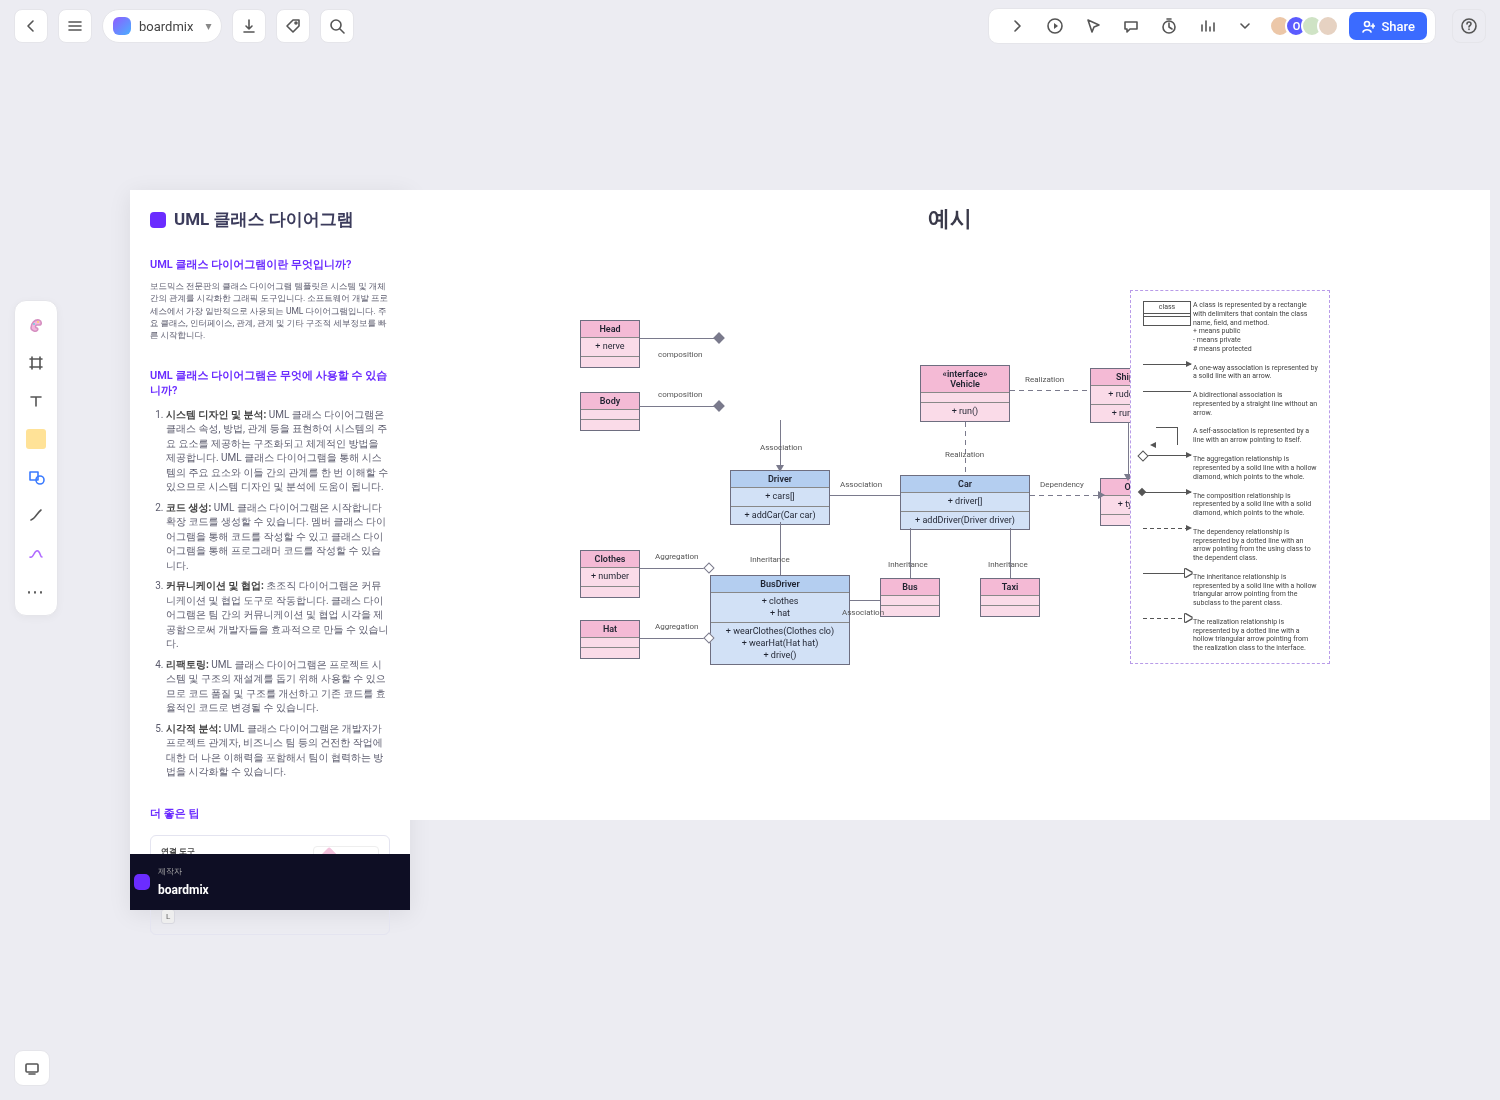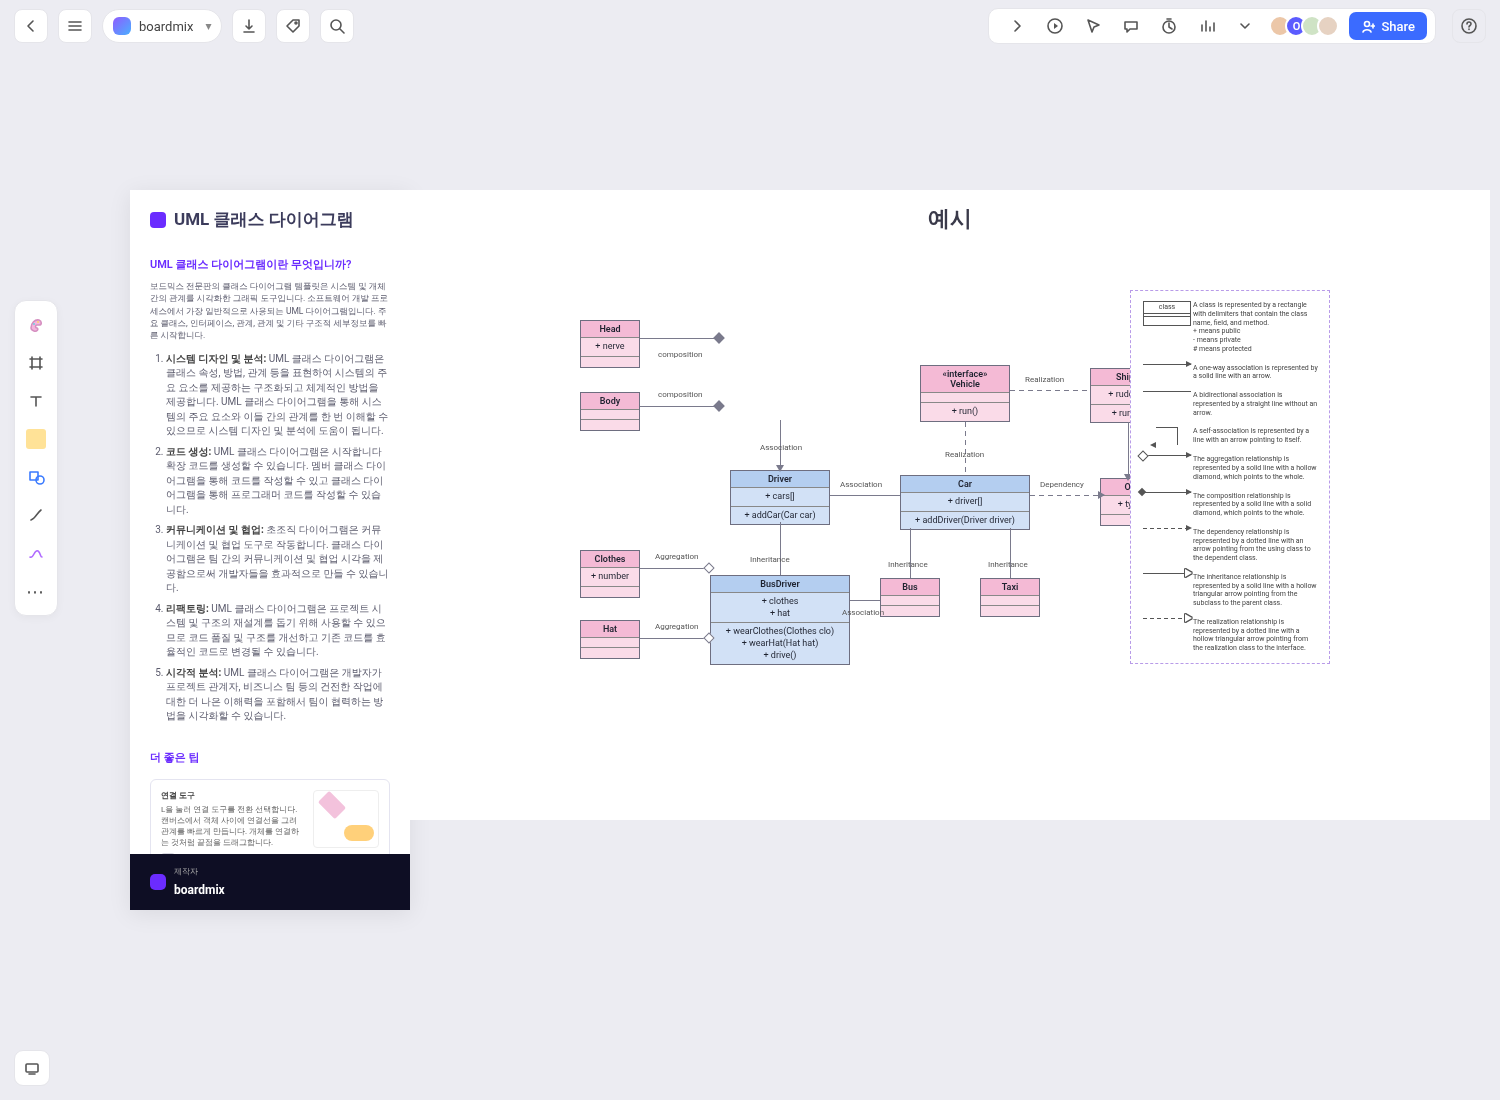--- a/index.html
+++ b/index.html
@@ -59,21 +59,21 @@
   .info-panel ol{margin:10px 0 0 0;padding-left:16px;font-size:10px;color:#5c5c6e;line-height:1.45}
   .info-panel ol li{margin-bottom:6px}
   .info-panel ol li b{color:#444}
   .tip-box{margin-top:14px;border:1px solid #e4e4f0;border-radius:6px;padding:10px;display:flex;gap:8px}
   .tip-box .txt{font-size:8px;line-height:1.4;color:#666}
   .tip-box .txt .t{font-weight:700;color:#444;margin-bottom:3px}
   .tip-box .thumb{width:66px;height:58px;background:linear-gradient(#fff,#fff);border:1px solid #eee;border-radius:4px;position:relative;flex-shrink:0}
   .tip-box .thumb::before{content:'';position:absolute;left:6px;top:6px;width:24px;height:16px;background:#f3c2dc;border-radius:2px;transform:rotate(45deg)}
   .tip-box .thumb::after{content:'';position:absolute;right:4px;bottom:6px;width:30px;height:16px;background:#ffd07a;border-radius:8px}
   .tip-key{display:inline-block;background:#eee;border:1px solid #d8d8e0;border-radius:3px;padding:1px 4px;font-size:8px;margin-top:4px}
-  .info-footer{position:absolute;bottom:0;left:0;right:0;background:#0e0e24;color:#fff;padding:12px 20px;display:flex;align-items:center;gap:8px}
+  .info-footer{position:absolute;bottom:0;left:0;right:0;background:#0e0e24;color:#fff;padding:12px 4px;display:flex;align-items:center;gap:8px}
   .info-footer .logo{width:16px;height:16px;border-radius:5px;background:#6b2cff}
   .info-footer .label{font-size:8px;color:#aaa;display:block;margin-bottom:2px}
   .info-footer .brand{font-size:12px;font-weight:700}
 
   
   .diagram-surface{position:absolute;left:280px;top:0;right:-100px;height:630px;background:#fff;}
   .diagram-title{position:absolute;top:14px;left:0;right:0;text-align:center;font-size:22px;font-weight:600;color:#3a3a4a}
 
   
   .cls{position:absolute;border:1px solid #6e6e80;font-size:9px;text-align:center}
@@ -125,20 +125,21 @@
     <div class="info-panel">
       <div class="body">
         <div class="info-title">
           <span class="bullet"></span>
           <span>UML 클래스 다이어그램</span>
         </div>
 
         <div class="info-sub">UML 클래스 다이어그램이란 무엇입니까?</div>
         <div class="info-p">보드믹스 전문판의 클래스 다이어그램 템플릿은 시스템 및 개체 간의 관계를 시각화한 그래픽 도구입니다. 소프트웨어 개발 프로세스에서 가장 일반적으로 사용되는 UML 다이어그램입니다. 주요 클래스, 인터페이스, 관계, 관계 및 기타 구조적 세부정보를 빠른 시작합니다.</div>
 
+        <div class="info-sub">UML 클래스 다이어그램은 무엇에 사용할 수 있습니까?</div>
         <ol>
           <li><b>시스템 디자인 및 분석:</b> <span>UML 클래스 다이어그램은 클래스 속성, 방법, 관계 등을 표현하여 시스템의 주요 요소를 제공하는 구조화되고 체계적인 방법을 제공합니다. UML 클래스 다이어그램을 통해 시스템의 주요 요소와 이들 간의 관계를 한 번 이해할 수 있으므로 시스템 디자인 및 분석에 도움이 됩니다.</span></li>
           <li><b>코드 생성:</b> <span>UML 클래스 다이어그램은 시작합니다 확장 코드를 생성할 수 있습니다. 멤버 클래스 다이어그램을 통해 코드를 작성할 수 있고 클래스 다이어그램을 통해 프로그래머 코드를 작성할 수 있습니다.</span></li>
           <li><b>커뮤니케이션 및 협업:</b> <span>초조직 다이어그램은 커뮤니케이션 및 협업 도구로 작동합니다. 클래스 다이어그램은 팀 간의 커뮤니케이션 및 협업 시각을 제공함으로써 개발자들을 효과적으로 만들 수 있습니다.</span></li>
           <li><b>리팩토링:</b> <span>UML 클래스 다이어그램은 프로젝트 시스템 및 구조의 재설계를 돕기 위해 사용할 수 있으므로 코드 품질 및 구조를 개선하고 기존 코드를 효율적인 코드로 변경될 수 있습니다.</span></li>
           <li><b>시각적 분석:</b> <span>UML 클래스 다이어그램은 개발자가 프로젝트 관계자, 비즈니스 팀 등의 건전한 작업에 대한 더 나은 이해력을 포함해서 팀이 협력하는 방법을 시각화할 수 있습니다.</span></li>
         </ol>
 
         <div class="info-sub">더 좋은 팁</div>
         <div class="tip-box">

